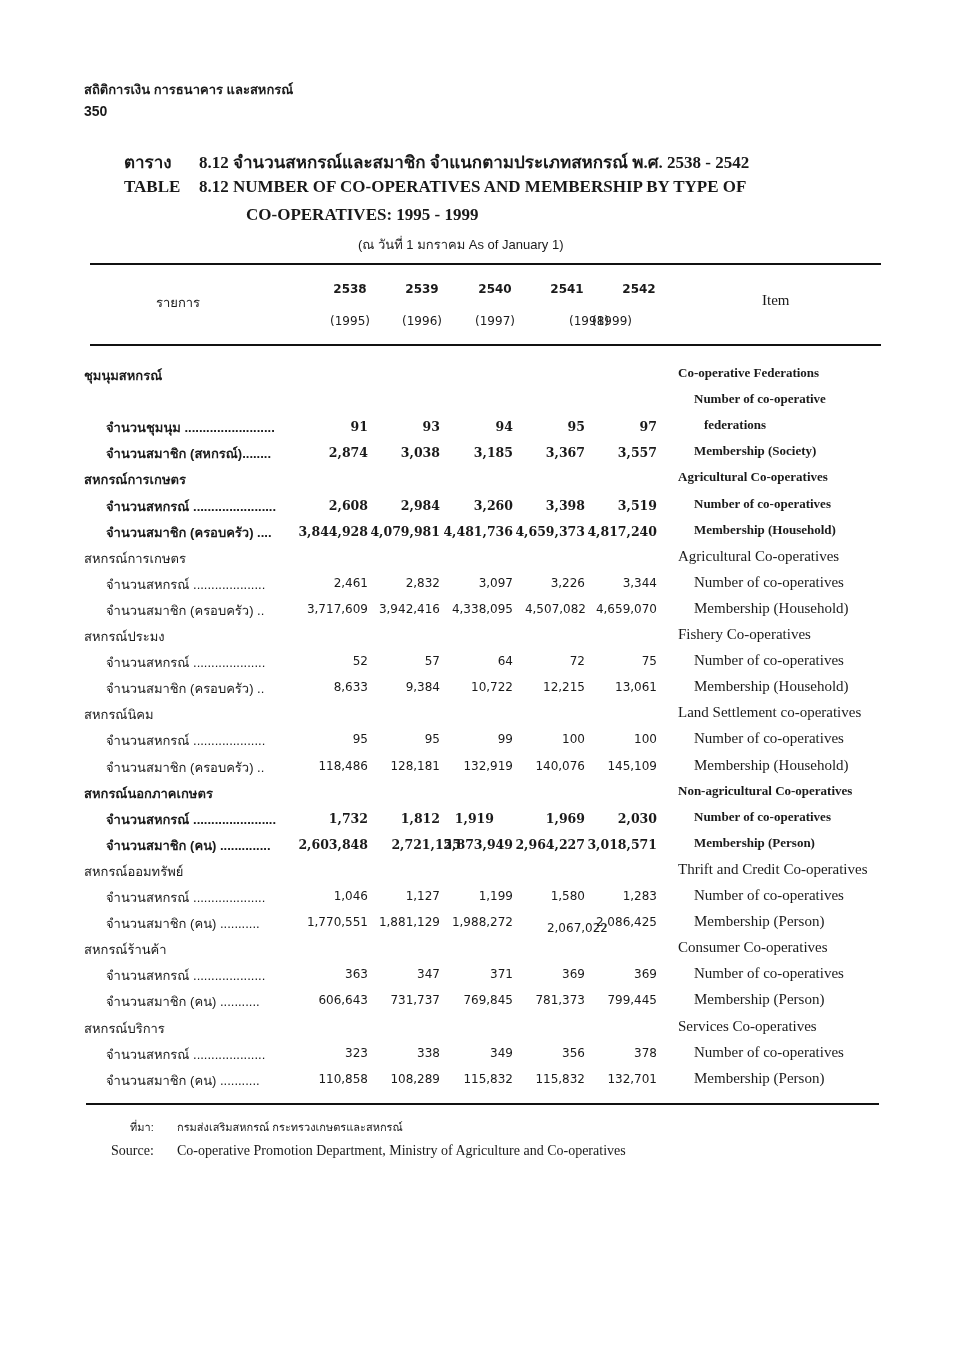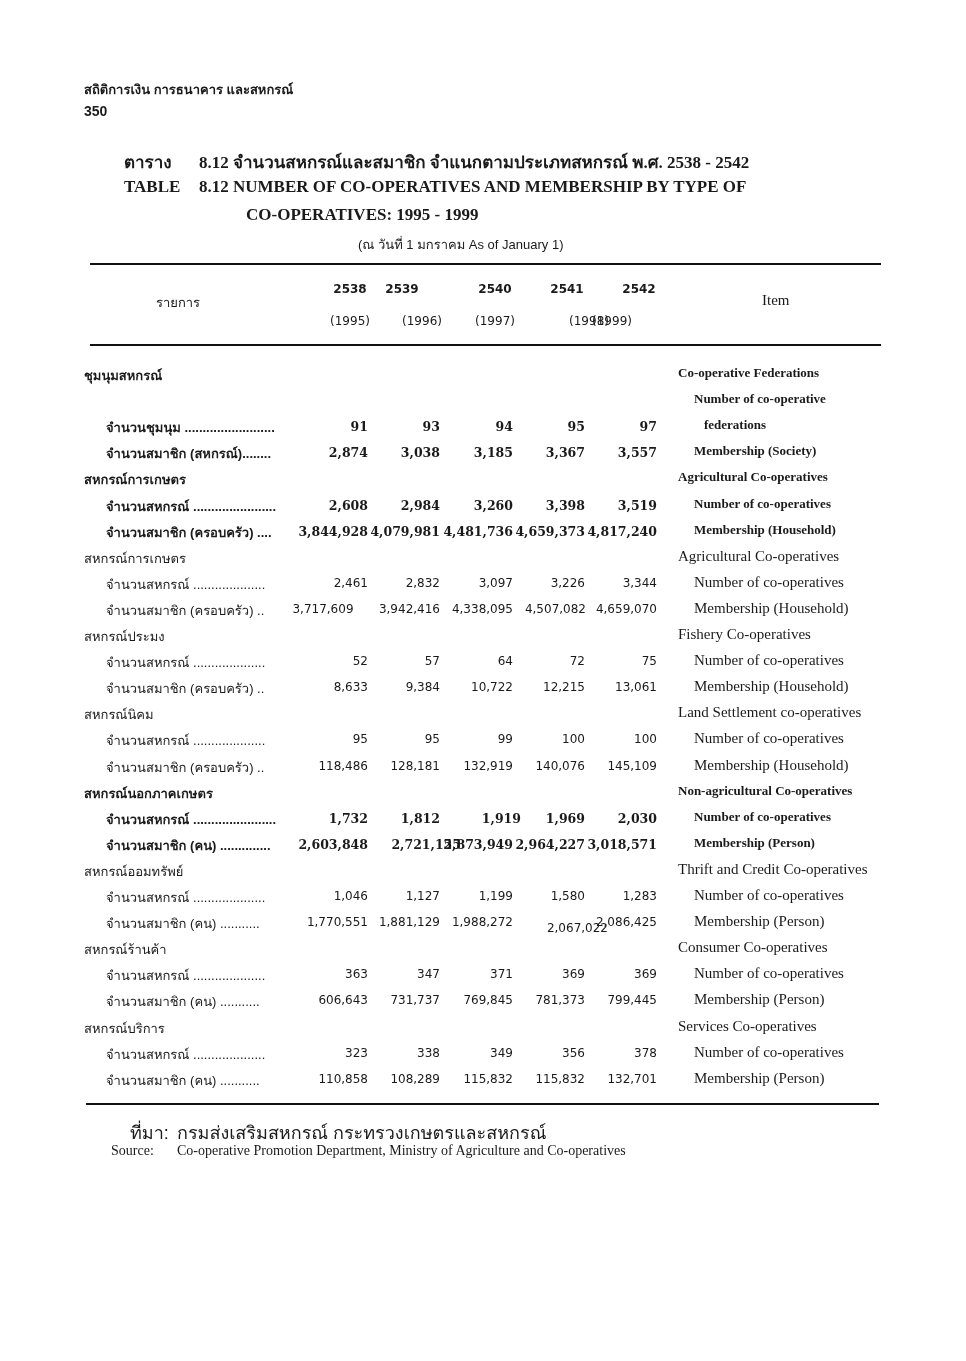--- a/index.html
+++ b/index.html
@@ -36,21 +36,21 @@
   .lbl.sub { left: 106px; }
   .num { position: absolute; top: 2px; width: 90px; text-align: right; font-size: 12px; font-family: "DejaVu Sans", sans-serif; }
   .row.bold .lbl, .row.bold .num { font-weight: bold; }
   .row.bold .num { font-family: "DejaVu Serif", serif; font-size: 12.5px; }
   .en { position: absolute; top: 0; font-family: "Liberation Serif", serif; font-size: 15px; white-space: nowrap; }
   .en.cat { left: 678px; }
   .en.sub { left: 694px; }
   .en.sub2 { left: 704px; }
   .row.bold .en { font-weight: bold; font-size: 13px; }
 
-  .src-thai { left: 130px; top: 1118px; font-size: 18px; }
+  .src-thai { left: 130px; top: 1118px; font-size: 11px; }
   .src-en { left: 111px; top: 1143px; font-size: 14px; font-family: "Liberation Serif", serif; }
   .src-label { display: inline-block; width: 66px; }
   .src-label-th { display: inline-block; width: 47px; }
 </style>
 </head>
 <body>
 
 <div class="abs running-head">สถิติการเงิน การธนาคาร และสหกรณ์</div>
 <div class="abs page-no">350</div>
 
@@ -62,21 +62,21 @@
 </div>
 <div class="abs title-line t3">CO-OPERATIVES: 1995 - 1999</div>
 <div class="abs subtitle">(ณ วันที่ 1 มกราคม As of January 1)</div>
 
 <div class="rule rule-top"></div>
 <div class="abs hdr-thai">รายการ</div>
 <div class="abs hdr-item">Item</div>
 <div id="year-headers">
     <div class="abs hdr-year be" style="left: 320px;">2538</div>
     <div class="abs hdr-year ad" style="left: 320px;">(1995)</div>
-    <div class="abs hdr-year be" style="left: 372px;">2539</div>
+    <div class="abs hdr-year be" style="left: 392px;">2539</div>
     <div class="abs hdr-year ad" style="left: 392px;">(1996)</div>
     <div class="abs hdr-year be" style="left: 465px;">2540</div>
     <div class="abs hdr-year ad" style="left: 465px;">(1997)</div>
     <div class="abs hdr-year be" style="left: 537px;">2541</div>
     <div class="abs hdr-year ad" style="left: 559px; text-align: center;">(1998)</div>
     <div class="abs hdr-year be" style="left: 609px;">2542</div>
     <div class="abs hdr-year ad" style="left: 582px;">(1999)</div>
   </div>
 <div class="rule rule-head"></div>
 
@@ -136,21 +136,21 @@
       <div class="lbl sub">จำนวนสหกรณ์ ....................</div>
       <div class="num" style="left: 278px;">2,461</div>
       <div class="num" style="left: 350px;">2,832</div>
       <div class="num" style="left: 423px;">3,097</div>
       <div class="num" style="left: 495px;">3,226</div>
       <div class="num" style="left: 567px;">3,344</div>
       <div class="en sub">Number of co-operatives</div>
     </div>
     <div class="row" style="top: 599.9px;">
       <div class="lbl sub">จำนวนสมาชิก (ครอบครัว) ..</div>
-      <div class="num" style="left: 278px; text-align: center;">3,717,609</div>
+      <div class="num" style="left: 278px;">3,717,609</div>
       <div class="num" style="left: 350px;">3,942,416</div>
       <div class="num" style="left: 423px;">4,338,095</div>
       <div class="num" style="left: 480px; padding-left: 16px;">4,507,082</div>
       <div class="num" style="left: 567px;">4,659,070</div>
       <div class="en sub">Membership (Household)</div>
     </div>
     <div class="row" style="top: 626px;">
       <div class="lbl cat">สหกรณ์ประมง</div>
       <div class="en cat">Fishery Co-operatives</div>
     </div>
@@ -195,21 +195,21 @@
       <div class="en sub">Membership (Household)</div>
     </div>
     <div class="row bold" style="top: 782.6px;">
       <div class="lbl cat">สหกรณ์นอกภาคเกษตร</div>
       <div class="en cat">Non-agricultural Co-operatives</div>
     </div>
     <div class="row bold" style="top: 808.7px;">
       <div class="lbl sub">จำนวนสหกรณ์ .......................</div>
       <div class="num" style="left: 278px;">1,732</div>
       <div class="num" style="left: 350px;">1,812</div>
-      <div class="num" style="left: 431px;">1,919</div>
+      <div class="num" style="left: 404px;">1,919</div>
       <div class="num" style="left: 495px;">1,969</div>
       <div class="num" style="left: 567px;">2,030</div>
       <div class="en sub">Number of co-operatives</div>
     </div>
     <div class="row bold" style="top: 834.8px;">
       <div class="lbl sub">จำนวนสมาชิก (คน) ..............</div>
       <div class="num" style="left: 278px;">2,603,848</div>
       <div class="num" style="left: 350px; padding-left: 21px;">2,721,155</div>
       <div class="num" style="left: 423px;">2,873,949</div>
       <div class="num" style="left: 495px;">2,964,227</div>

